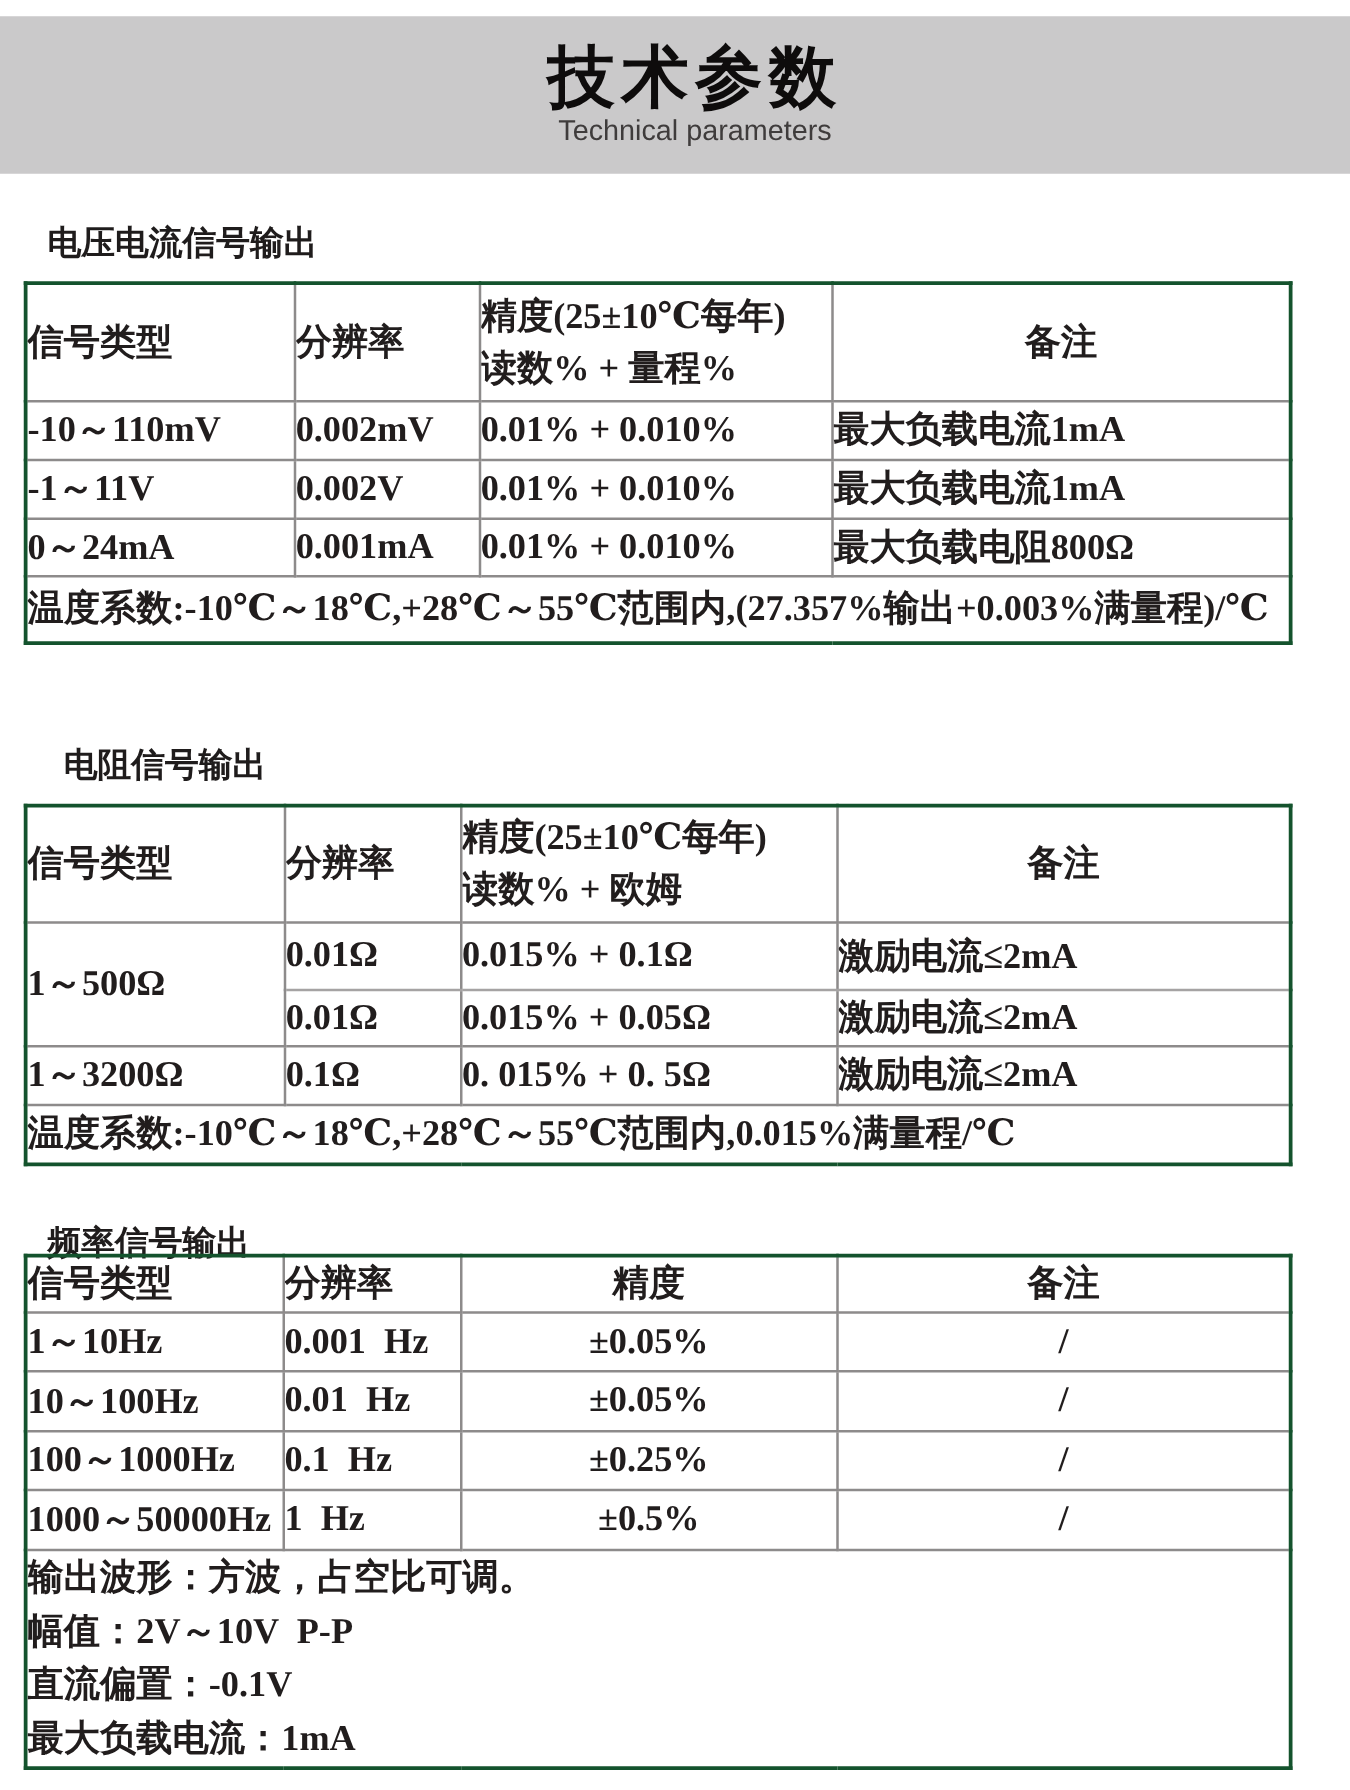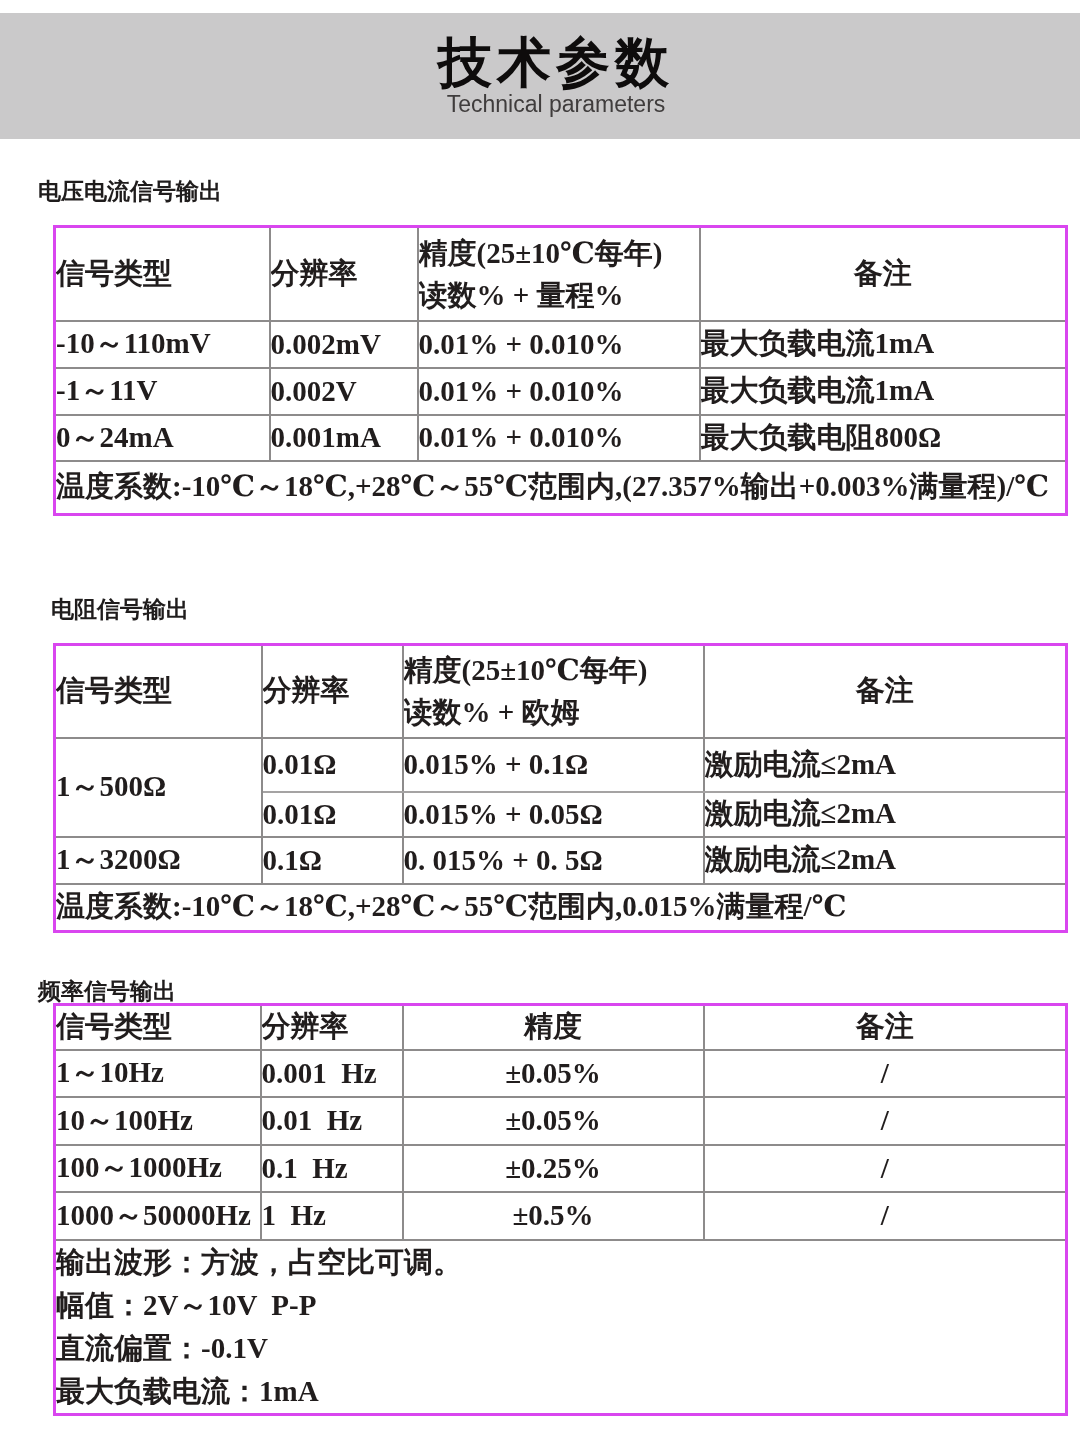--- a/index.html
+++ b/index.html
@@ -17,30 +17,30 @@
     margin:0;padding-top:20px;
     font-family:"Liberation Sans","DejaVu Sans",sans-serif;
     font-size:54px;font-weight:900;letter-spacing:5px;color:#0e0c0c;line-height:58px;
   }
   .band .sub-title{
     font-family:"Liberation Sans","DejaVu Sans",sans-serif;
     font-size:23px;color:#3f3c3c;line-height:26px;letter-spacing:0px;
   }
   
   .sec{
-    position:absolute;left:38px;font-size:23px;font-weight:bold;
+    position:absolute;left:38px;font-size:27px;font-weight:bold;
     color:#1f1c1c;white-space:pre;
   }
   #sec1{top:176px;}
   #sec2{top:594px;margin-left:13px;}
   #sec3{top:961px;margin-top:15px;}
   
   table.t{
-    position:absolute;left:53px;border-collapse:collapse;table-layout:fixed;
-    border:3px solid #d946ef;
+    position:absolute;left:19px;border-collapse:collapse;table-layout:fixed;
+    border:3px solid #14532d;
   }
   #t1{top:225px;}
   #t2{top:643px;}
   #t3{top:1003px;}
   table.t td{
     border:2px solid #8d8b8b;
     font-size:29px;font-weight:bold;vertical-align:middle;
     white-space:pre;overflow:hidden;padding:0;color:#211d1d;
   }
   td.L{text-align:left;padding-left:8px;}

